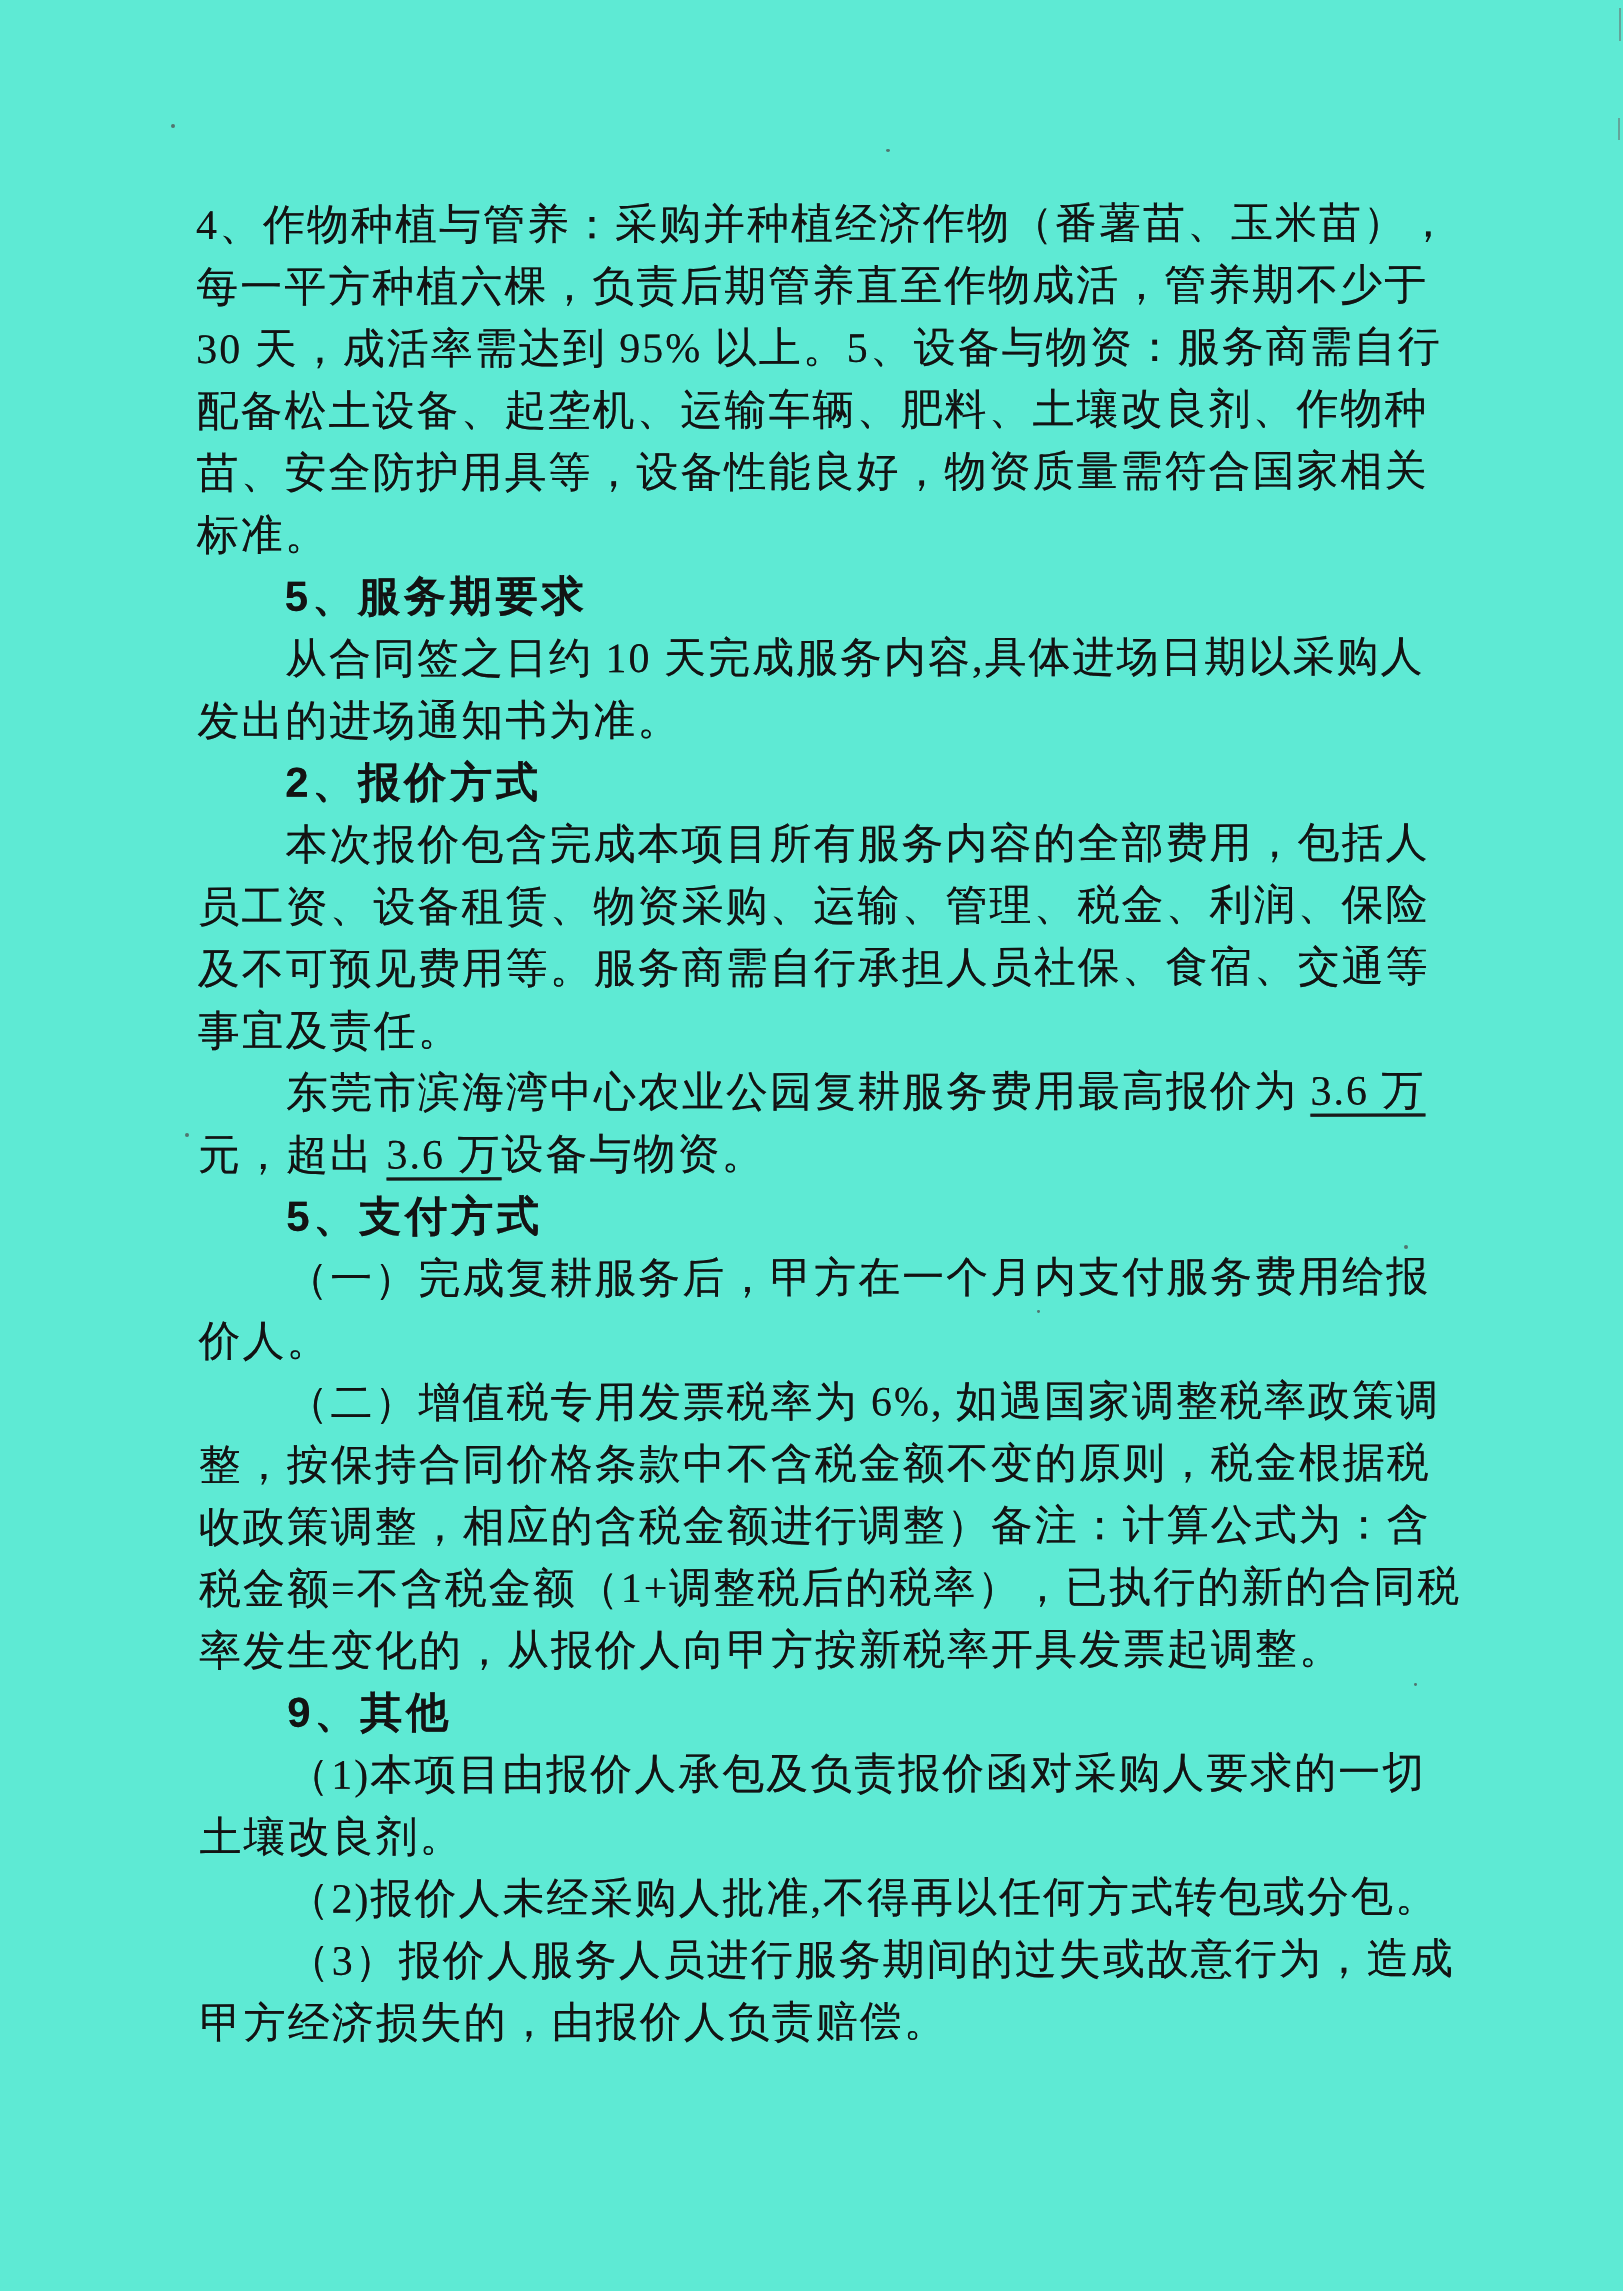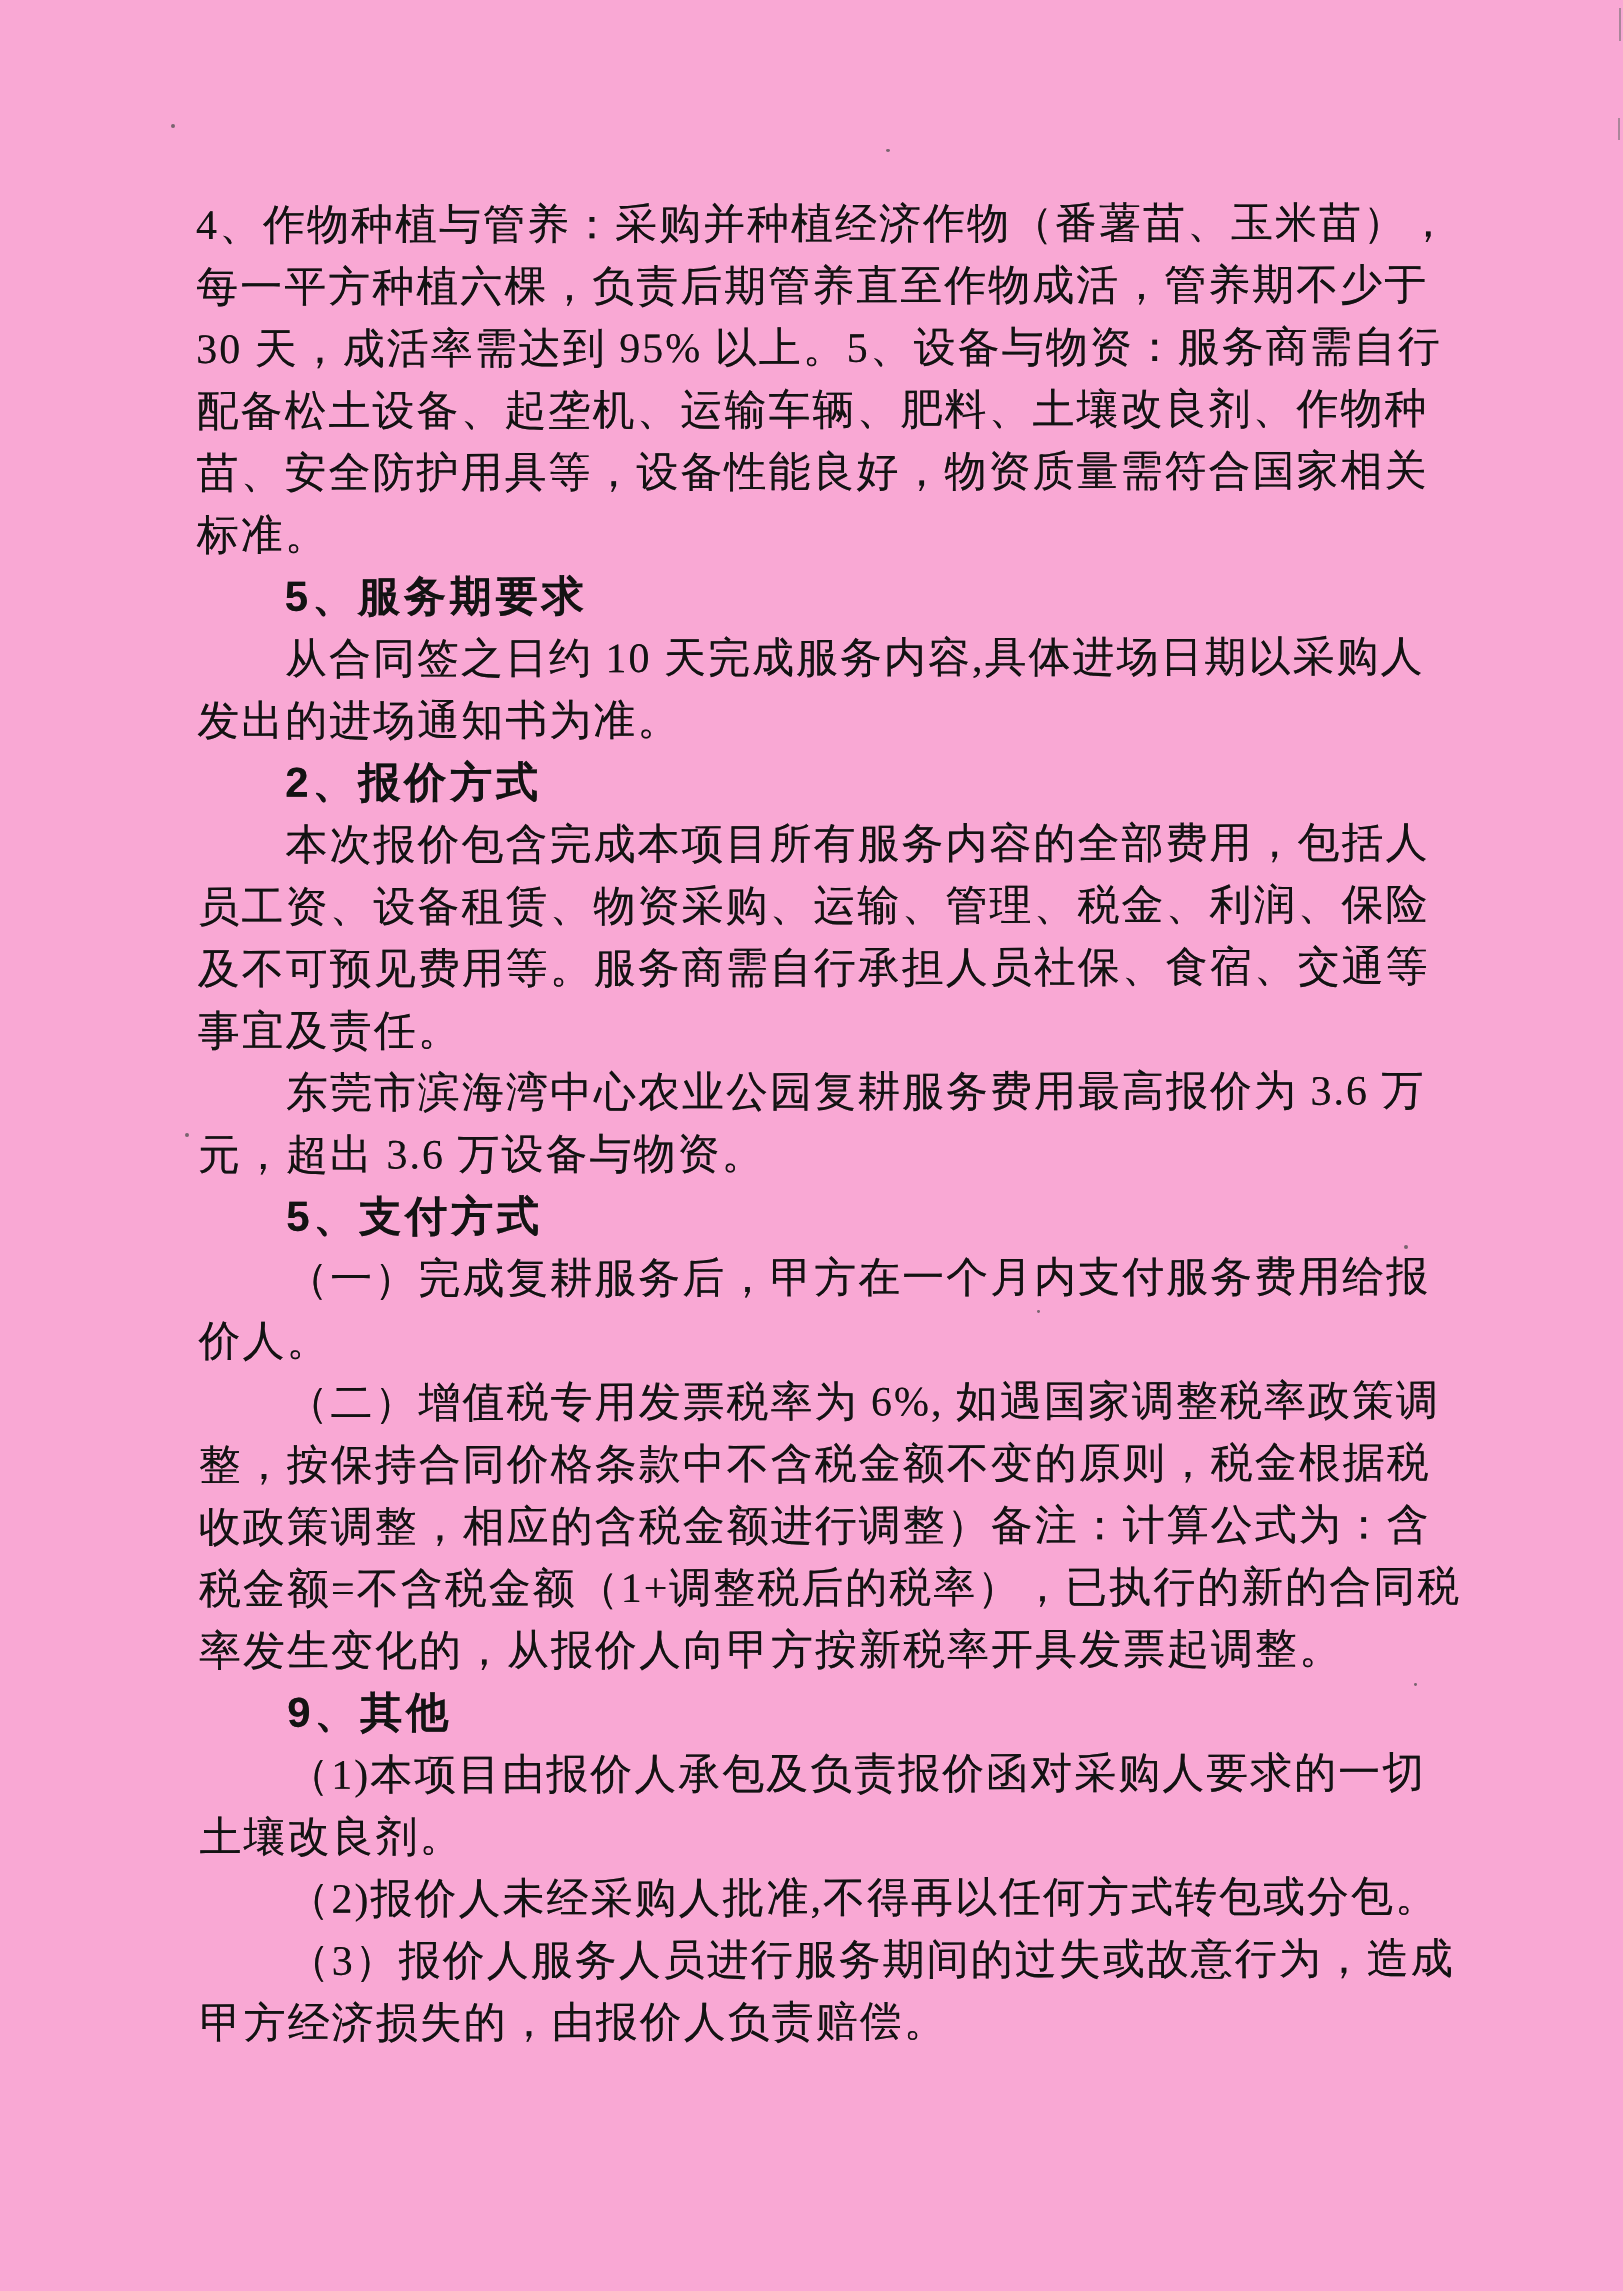--- a/index.html
+++ b/index.html
@@ -4,21 +4,21 @@
 <style>
   html, body {
     margin: 0;
     padding: 0;
     background: #e8e8e8;
   }
   .page {
     position: relative;
     width: 1623px;
     height: 2292px;
-    background: #f9a8d4;
+    background: #5eead4;
     overflow: hidden;
     font-family: "Liberation Serif", "DejaVu Serif", serif;
   }
   .doc-text {
     position: absolute;
     left: 196px;
     top: 194px;
     width: 1245px;
     font-size: 42px;
     line-height: 62px;
@@ -35,20 +35,21 @@
   }
   .line.indent {
     padding-left: 88px;
   }
   .line.heading {
     font-weight: 700;
     font-family: "Liberation Sans", "DejaVu Sans", sans-serif;
     letter-spacing: 3.9px;
   }
   .u {
+    text-decoration: underline;
     text-decoration-thickness: 2.9px;
     text-underline-offset: 8.8px;
     text-decoration-color: #1a1a1a;
   }
   
   .speck {
     position: absolute;
     background: #4d4d4d;
     border-radius: 50%;
     opacity: 0.75;

